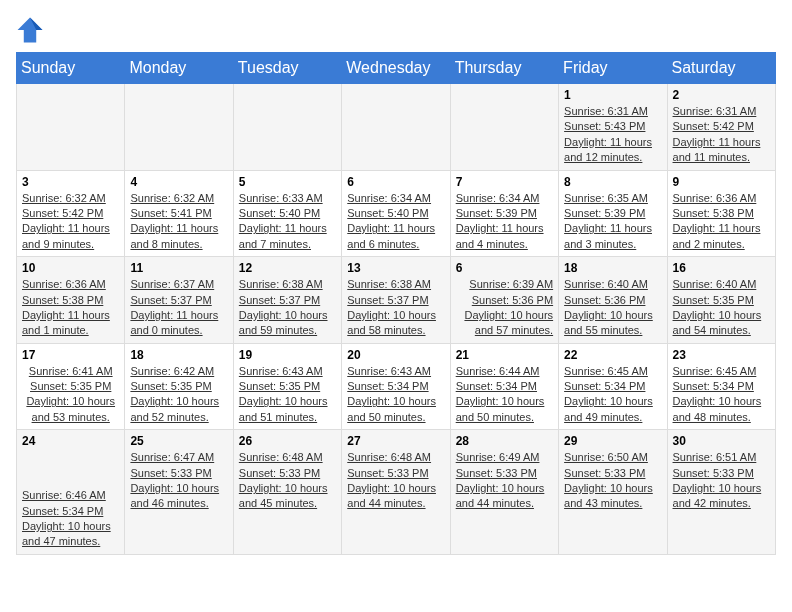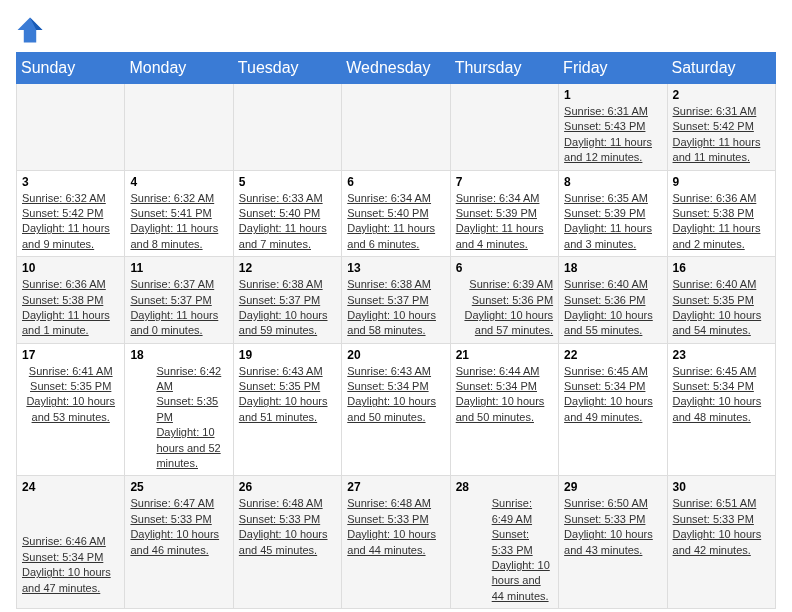--- a/index.html
+++ b/index.html
@@ -229,21 +229,21 @@
       </tr>
       <tr>
         <td>
           <span class="day-num">17</span>
           <div class="day-info" style="white-space: pre-line; text-align: center;">Sunrise: 6:41 AM
 Sunset: 5:35 PM
 Daylight: 10 hours and 53 minutes.</div>
         </td>
         <td>
           <span class="day-num">18</span>
-          <div class="day-info" style="white-space: pre-line; margin-left: 26px;">Sunrise: 6:42 AM
+          <div class="day-info" style="white-space: pre-line;">Sunrise: 6:42 AM
 Sunset: 5:35 PM
 Daylight: 10 hours and 52 minutes.</div>
         </td>
         <td>
           <span class="day-num">19</span>
           <div class="day-info" style="white-space: pre-line;">Sunrise: 6:43 AM
 Sunset: 5:35 PM
 Daylight: 10 hours and 51 minutes.</div>
         </td>
         <td>
@@ -291,21 +291,21 @@
 Daylight: 10 hours and 45 minutes.</div>
         </td>
         <td>
           <span class="day-num">27</span>
           <div class="day-info" style="white-space: pre-line;">Sunrise: 6:48 AM
 Sunset: 5:33 PM
 Daylight: 10 hours and 44 minutes.</div>
         </td>
         <td>
           <span class="day-num">28</span>
-          <div class="day-info" style="white-space: pre-line; margin-left: 36px;">Sunrise: 6:49 AM
+          <div class="day-info" style="white-space: pre-line;">Sunrise: 6:49 AM
 Sunset: 5:33 PM
 Daylight: 10 hours and 44 minutes.</div>
         </td>
         <td>
           <span class="day-num">29</span>
           <div class="day-info" style="white-space: pre-line;">Sunrise: 6:50 AM
 Sunset: 5:33 PM
 Daylight: 10 hours and 43 minutes.</div>
         </td>
         <td>

